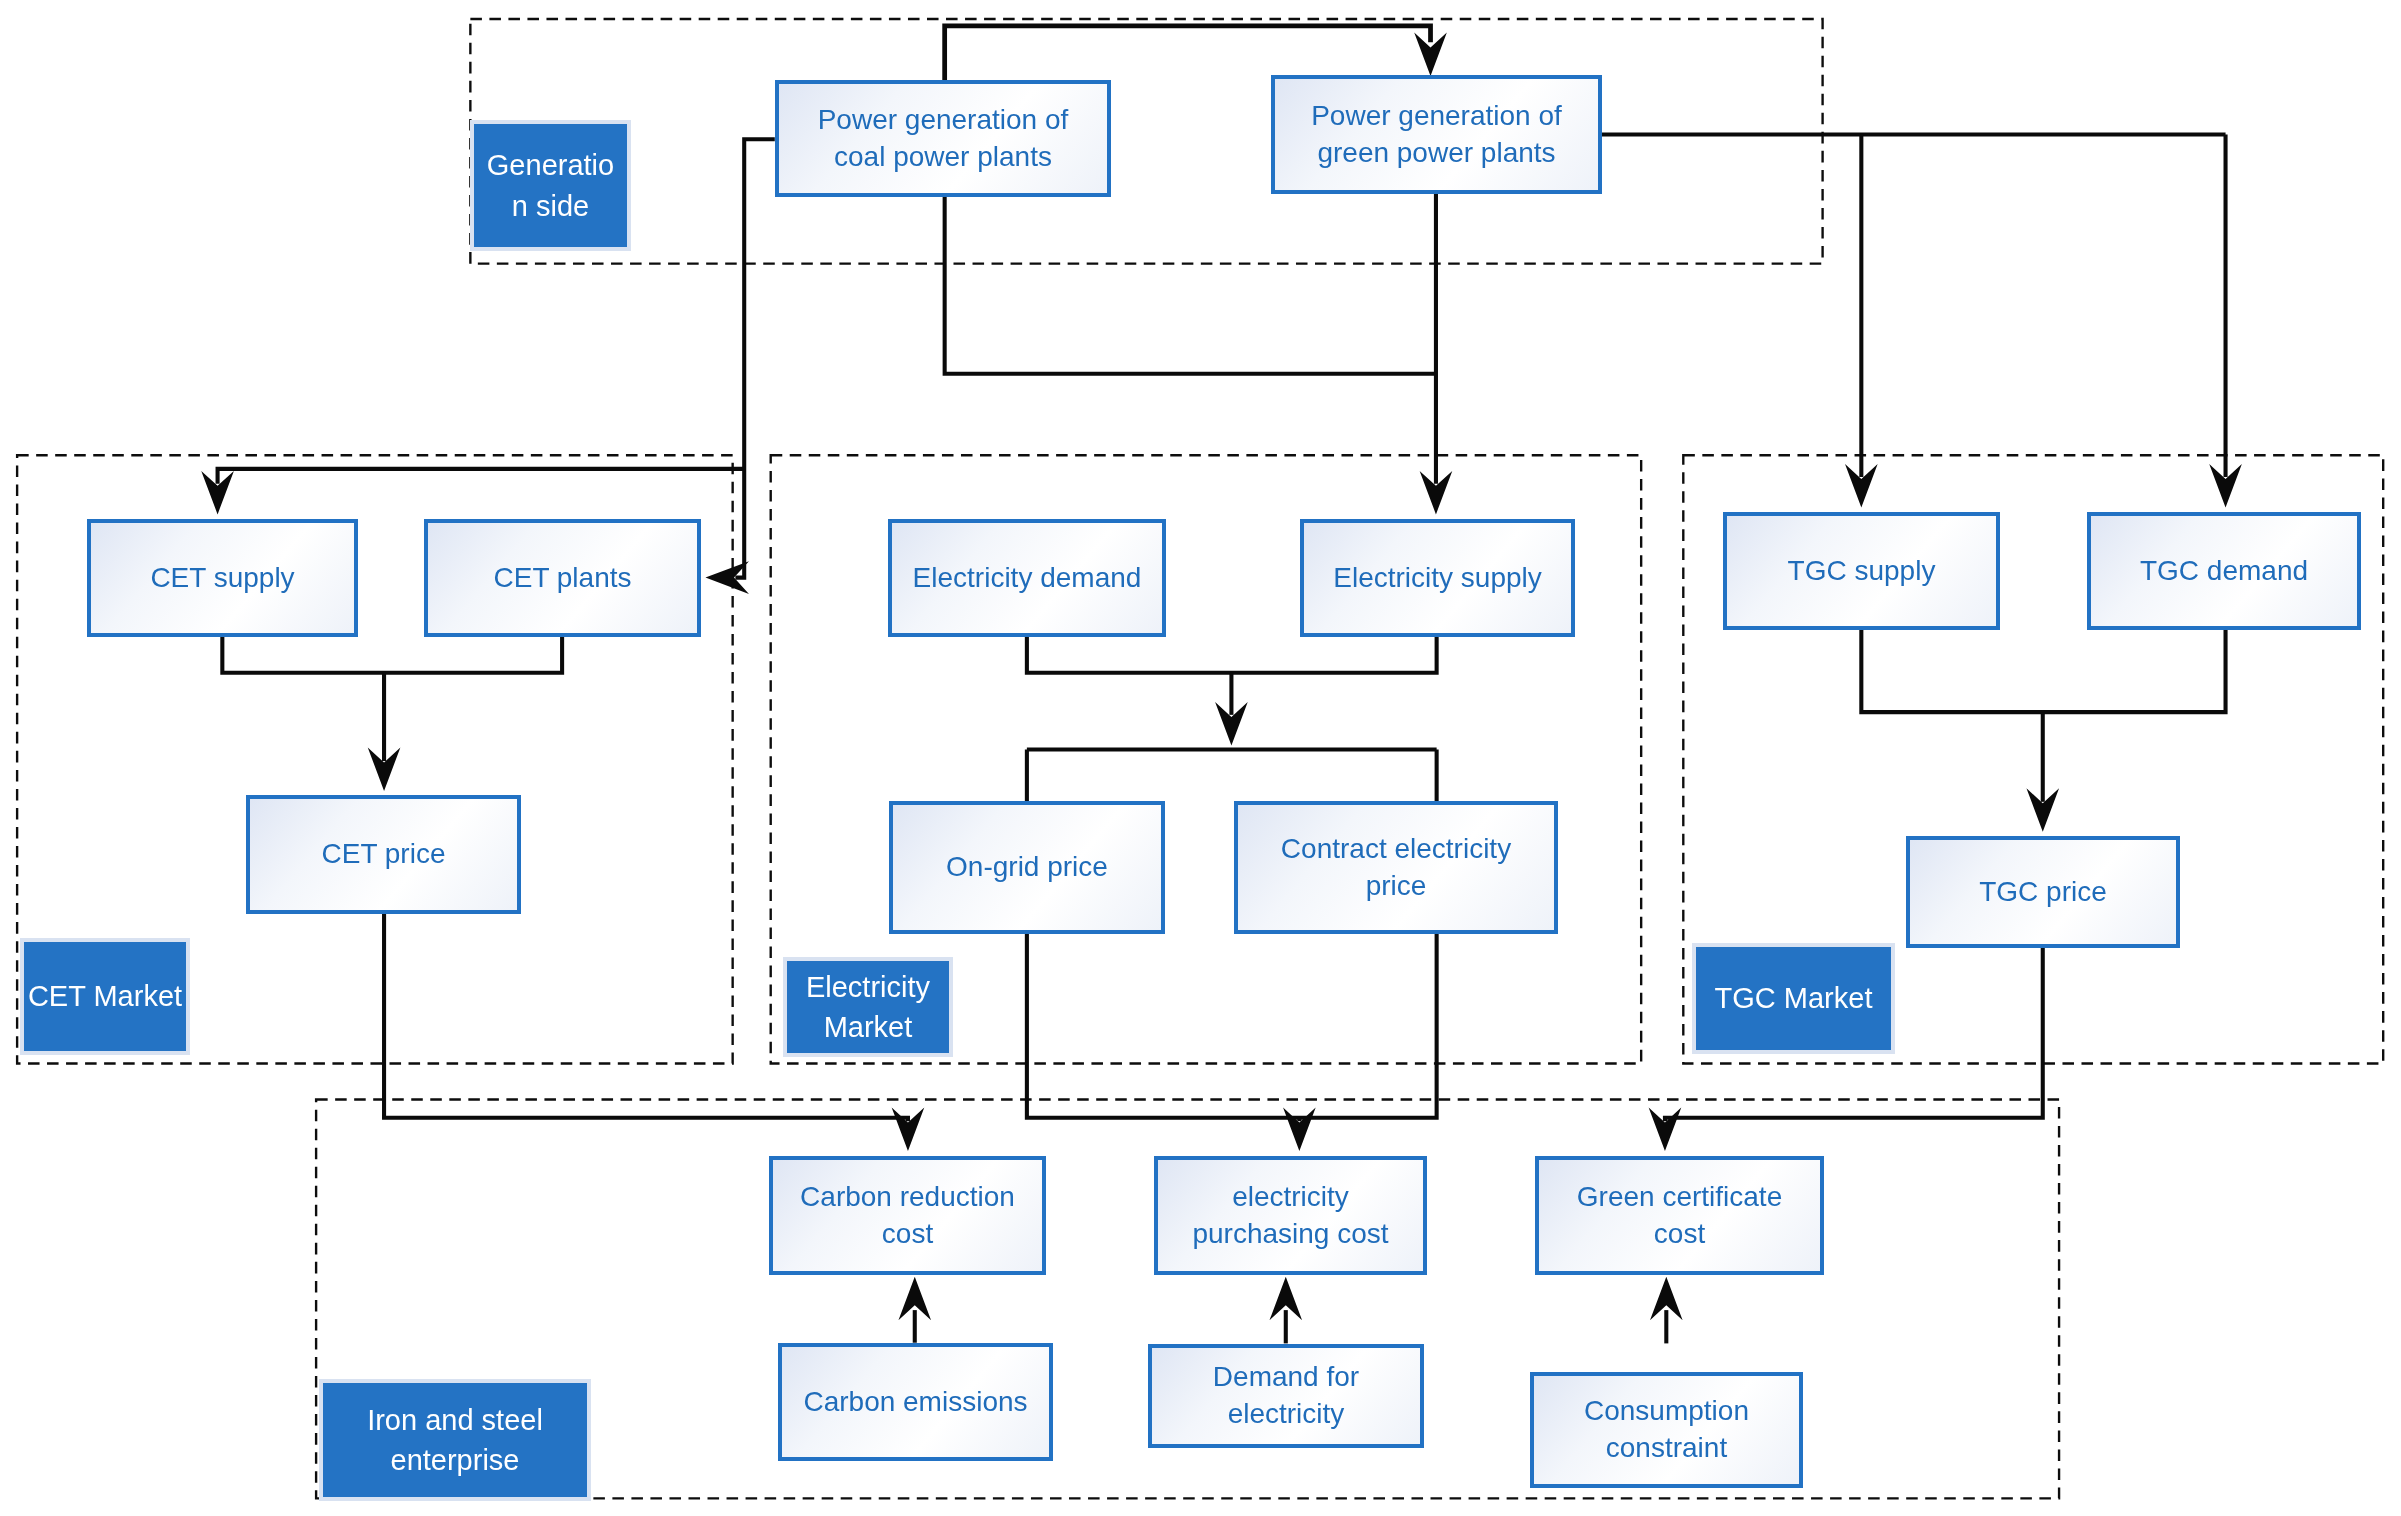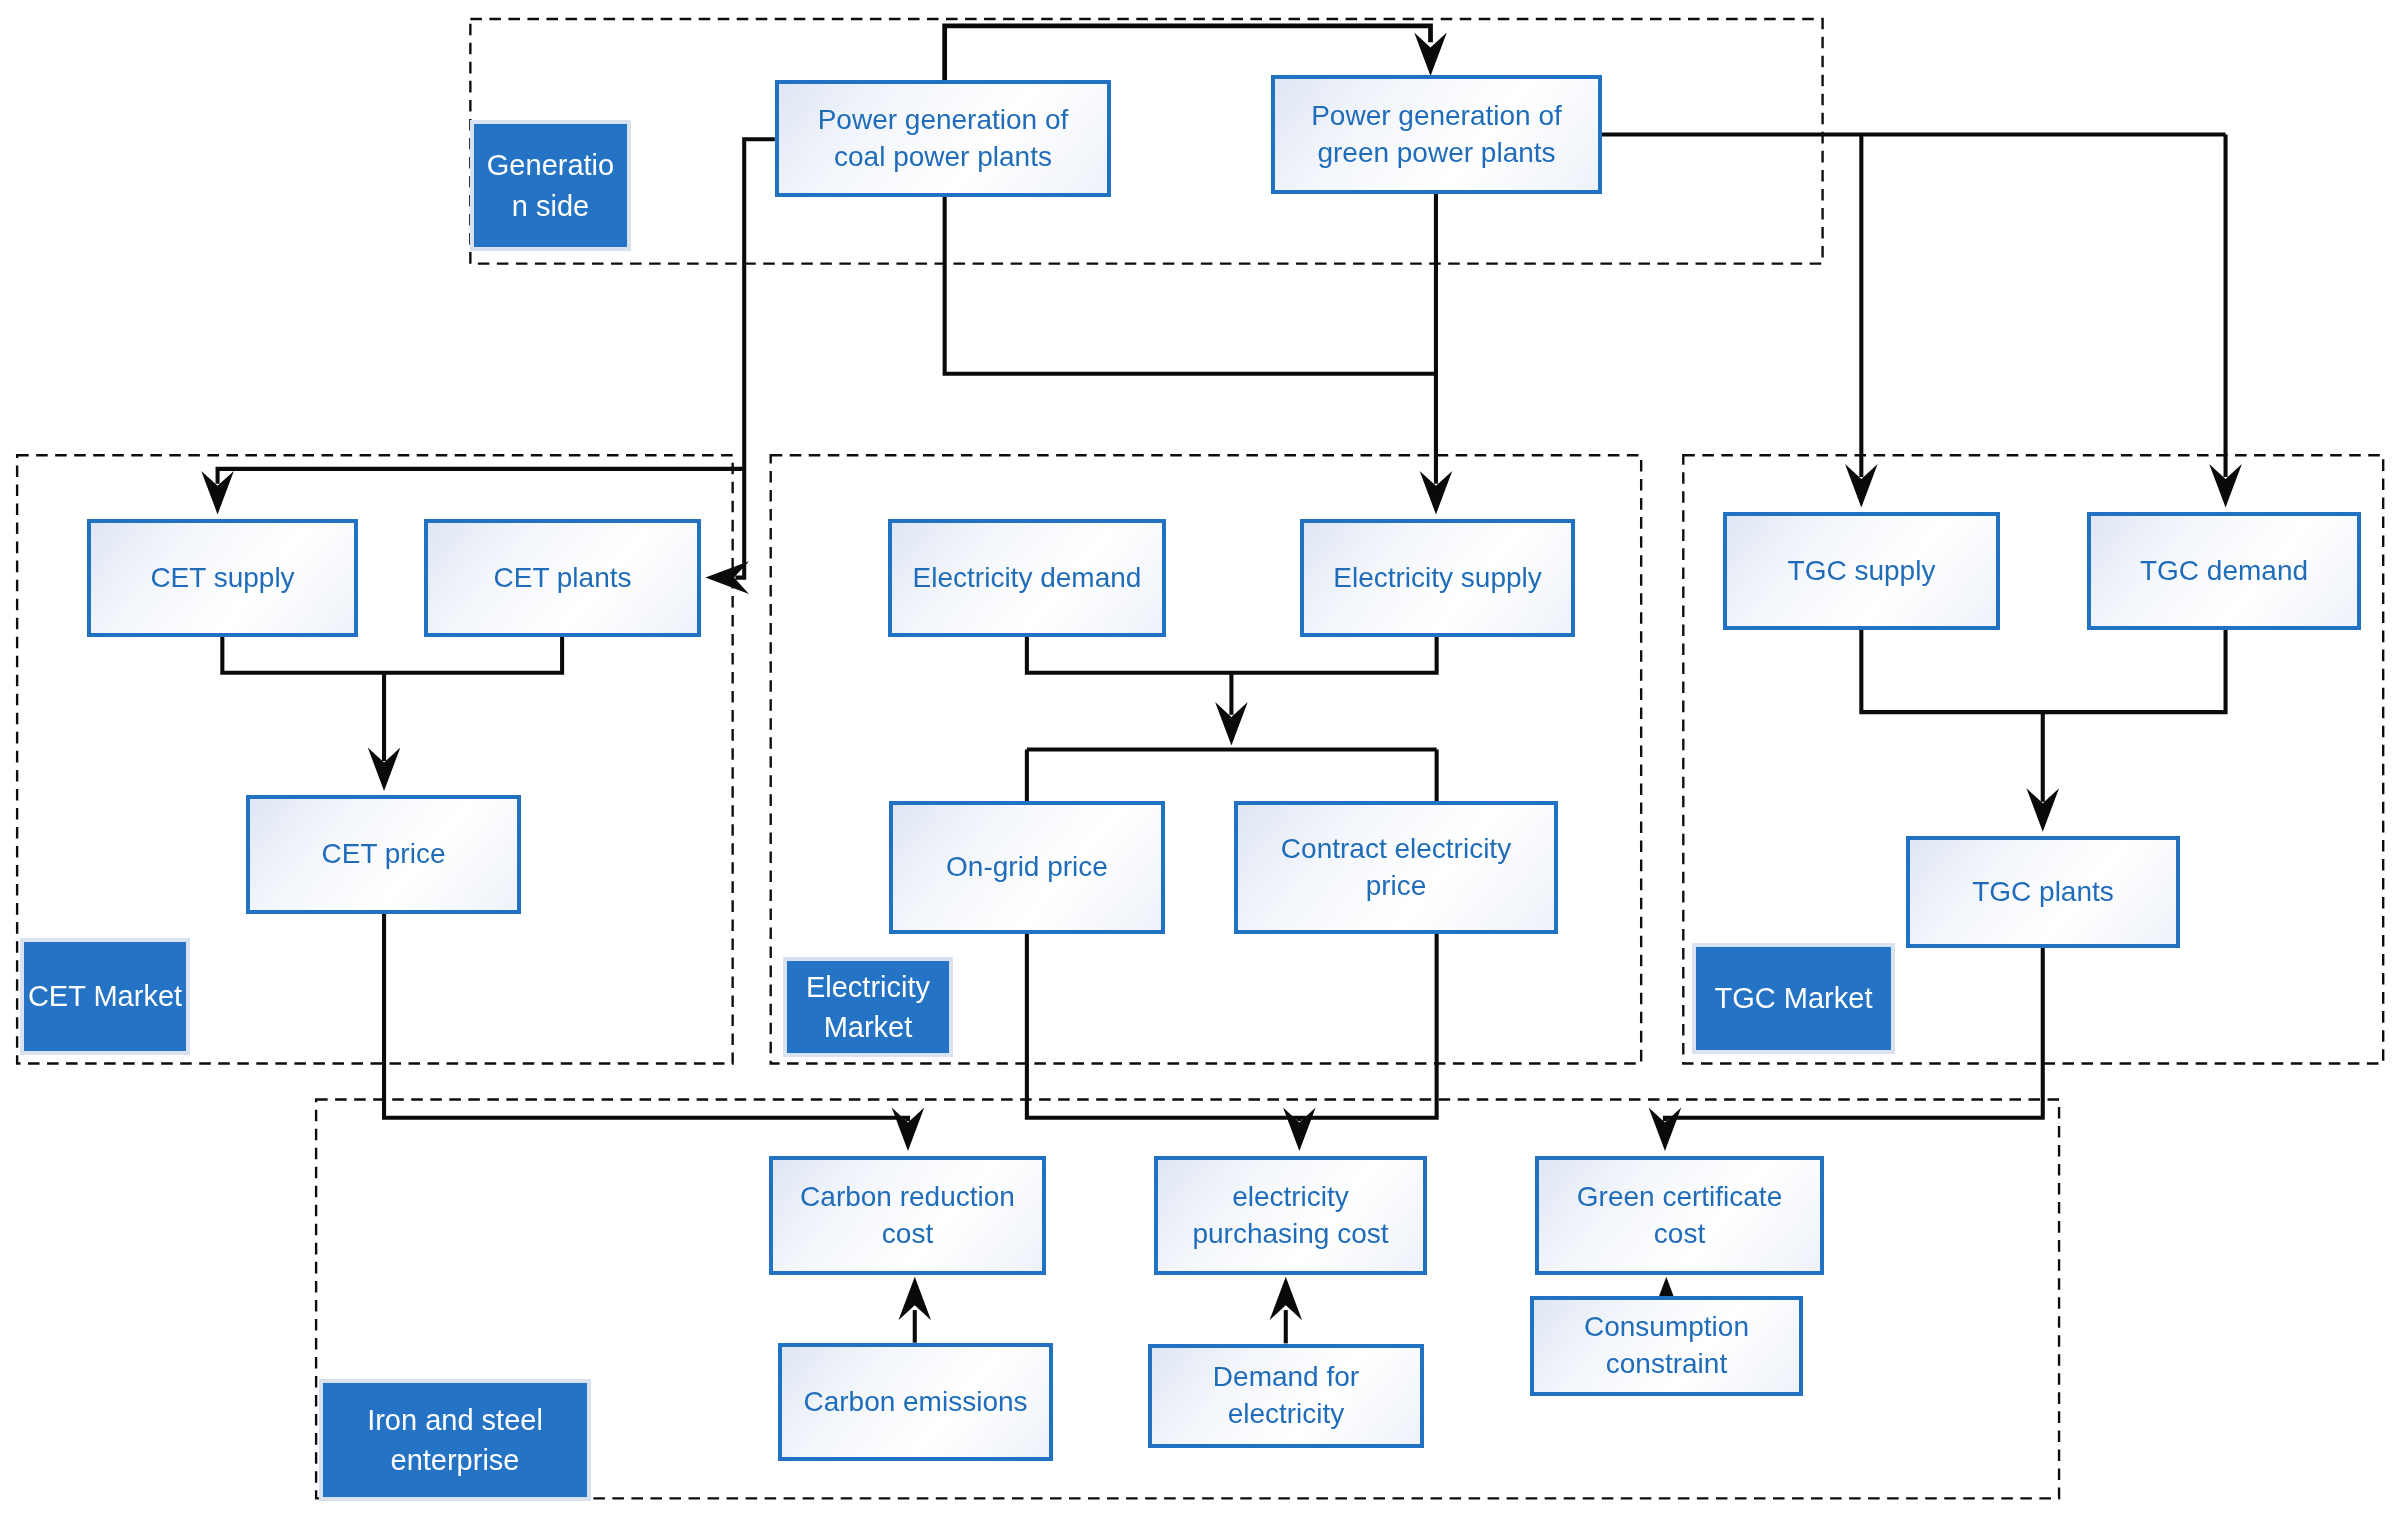--- a/index.html
+++ b/index.html
@@ -128,28 +128,28 @@
   <div class="node" style="left:246px;top:795px;width:275px;height:119px">CET price</div>
 
   <div class="node" style="left:888px;top:519px;width:278px;height:118px">Electricity demand</div>
   <div class="node" style="left:1300px;top:519px;width:275px;height:118px">Electricity supply</div>
   <div class="node" style="left:889px;top:801px;width:276px;height:133px">On-grid price</div>
   <div class="node" style="left:1234px;top:801px;width:324px;height:133px">Contract electricity
 price</div>
 
   <div class="node" style="left:1723px;top:512px;width:277px;height:118px">TGC supply</div>
   <div class="node" style="left:2087px;top:512px;width:274px;height:118px">TGC demand</div>
-  <div class="node" style="left:1906px;top:836px;width:274px;height:112px">TGC plants</div>
+  <div class="node" style="left:1906px;top:836px;width:274px;height:112px">TGC price</div>
 
   <div class="node" style="left:769px;top:1156px;width:277px;height:119px">Carbon reduction
 cost</div>
   <div class="node" style="left:1154px;top:1156px;width:273px;height:119px">electricity
 purchasing cost</div>
   <div class="node" style="left:1535px;top:1156px;width:289px;height:119px">Green certificate
 cost</div>
   <div class="node" style="left:778px;top:1343px;width:275px;height:118px">Carbon emissions</div>
   <div class="node" style="left:1148px;top:1344px;width:276px;height:104px">Demand for
 electricity</div>
-  <div class="node" style="left:1530px;top:1296px;width:273px;height:100px">Consumption
+  <div class="node" style="left:1530px;top:1372px;width:273px;height:116px">Consumption
 constraint</div>
 
 </div>
 
 
 </body></html>

